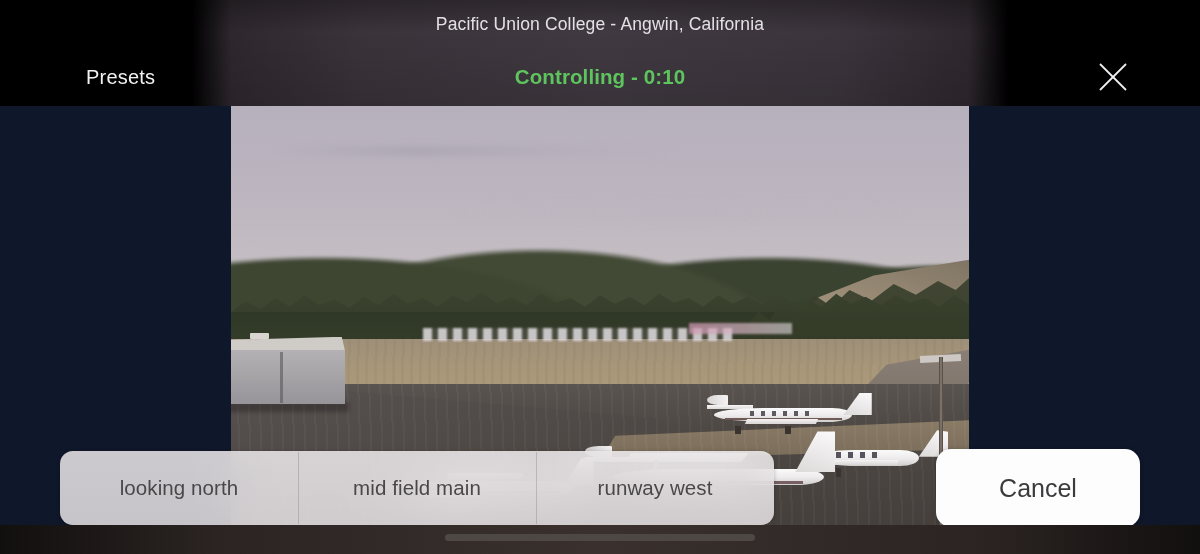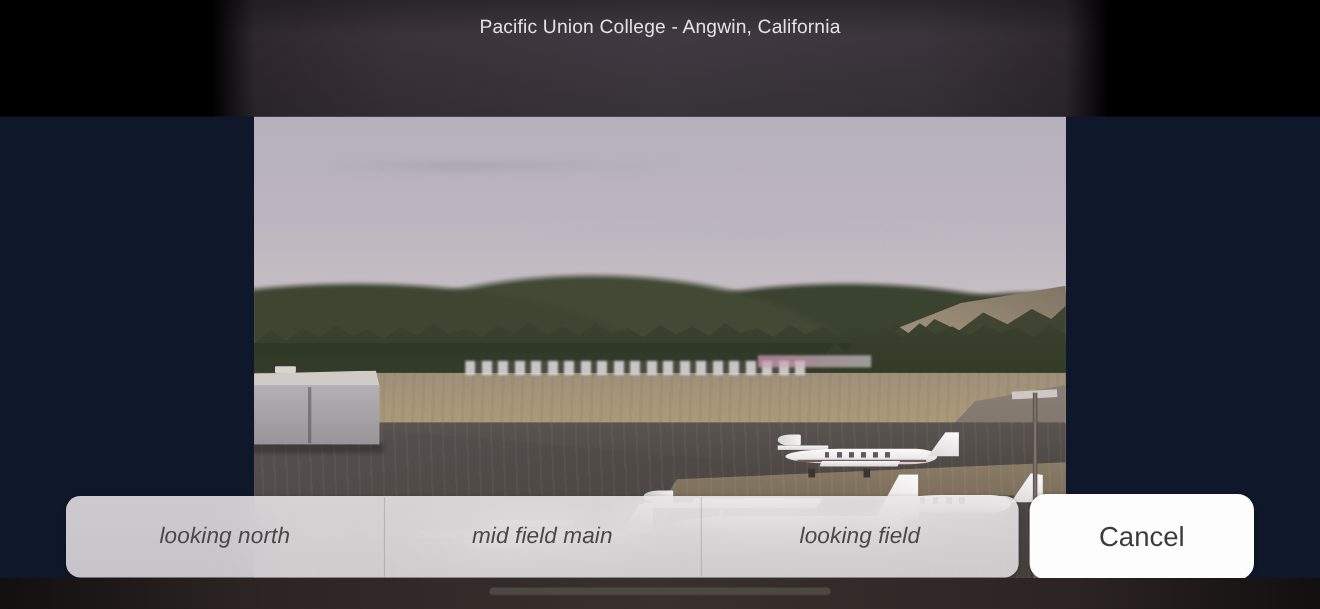--- a/index.html
+++ b/index.html
@@ -273,29 +273,28 @@
   #close-button {
     position: absolute; right: 70px; top: 50%;
     transform: translateY(-50%);
     width: 34px; height: 34px; cursor: pointer;
   }
   #close-button svg { display: block; }
 
   
   #preset-bar {
     position: absolute; left: 60px; top: 451px;
-    width: 866px; height: 74px;
+    width: 714px; height: 74px;
     display: flex; align-items: stretch;
     background: rgba(239,236,238,.82);
     border-radius: 13px;
     backdrop-filter: blur(22px);
     -webkit-backdrop-filter: blur(22px);
     overflow: hidden;
     box-shadow: 0 1px 4px rgba(0,0,0,.25);
-    font-style: italic;
   }
   .preset-item {
     flex: 1 1 0; display: flex; align-items: center; justify-content: center;
     color: #4a4749; font-size: 20.5px; letter-spacing: .1px;
     cursor: pointer; position: relative;
     background: linear-gradient(180deg, rgba(255,255,255,.10), rgba(200,192,196,.10));
   }
   .preset-item + .preset-item::before {
     content: ""; position: absolute; left: 0; top: 1px; bottom: 1px;
     width: 1px; background: rgba(120,112,116,.32);
@@ -404,26 +403,38 @@
     <div class="pole"></div>
 
     <div class="vid-vignette"></div>
   </div>
 
   <div id="top-chrome">
     <div id="title-bar">
       <span id="camera-title">Pacific Union College - Angwin, California</span>
     </div>
 
+    <div id="control-bar">
+      <div id="presets-button">Presets</div>
+
+      <div id="status-text">Controlling - 0:10</div>
+
+      <div id="close-button">
+        <svg width="34" height="34" viewBox="0 0 34 34">
+          <line x1="4" y1="4" x2="30" y2="30" stroke="#efeef0" stroke-width="1.8"></line>
+          <line x1="30" y1="4" x2="4" y2="30" stroke="#efeef0" stroke-width="1.8"></line>
+        </svg>
+      </div>
+    </div>
   </div>
 
   <div id="preset-bar">
     <div class="preset-item">looking north</div>
     <div class="preset-item">mid field main</div>
-    <div class="preset-item">looking field</div>
+    <div class="preset-item">runway west</div>
   </div>
 
   <div id="cancel-button">Cancel</div>
 
   <div id="bottom-bar">
     <div id="home-indicator"></div>
   </div>
 
 </div>
 

